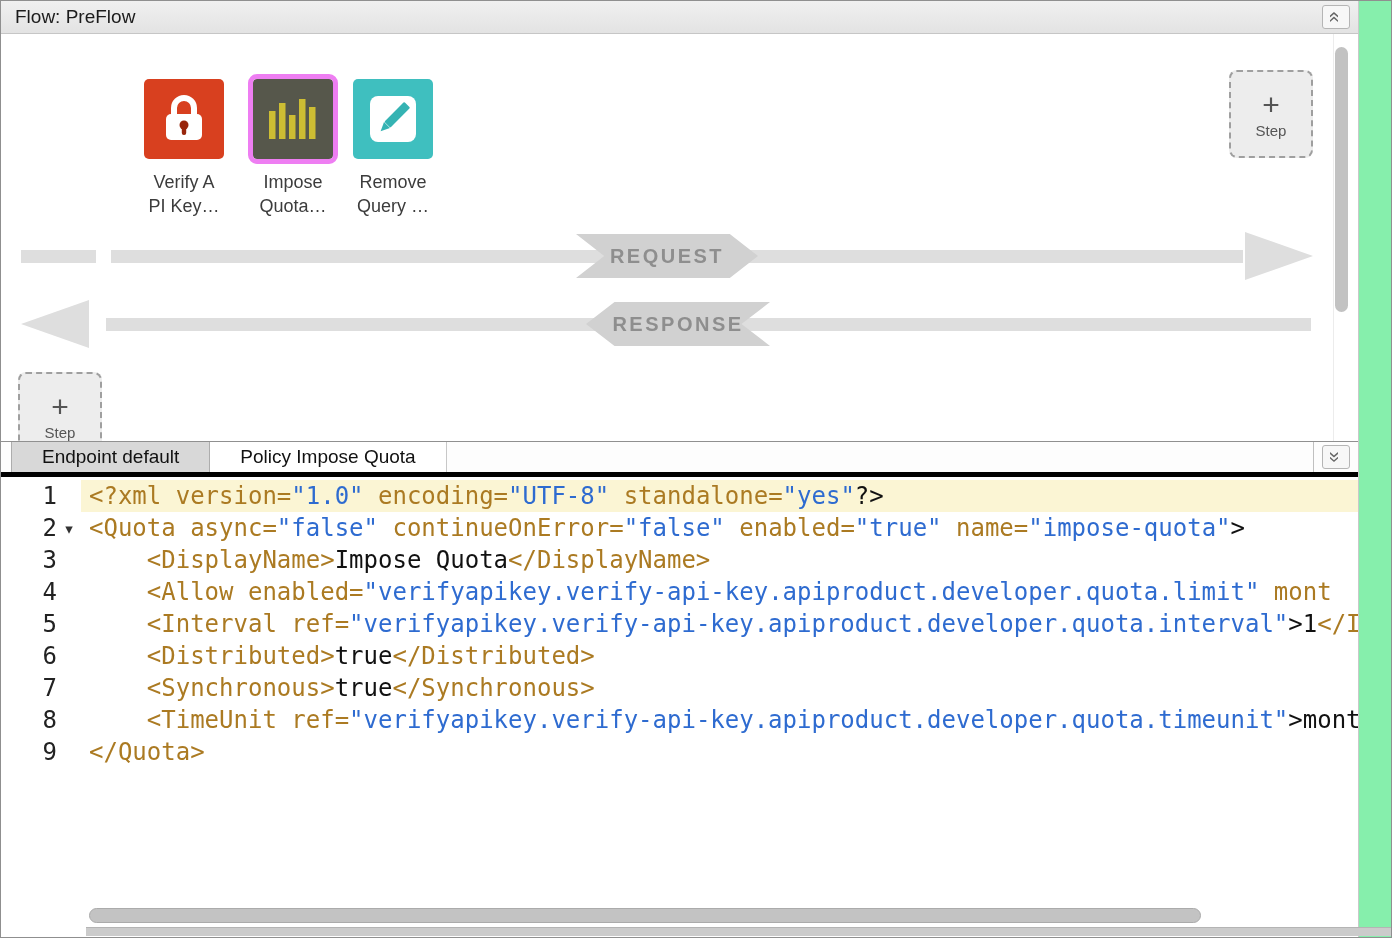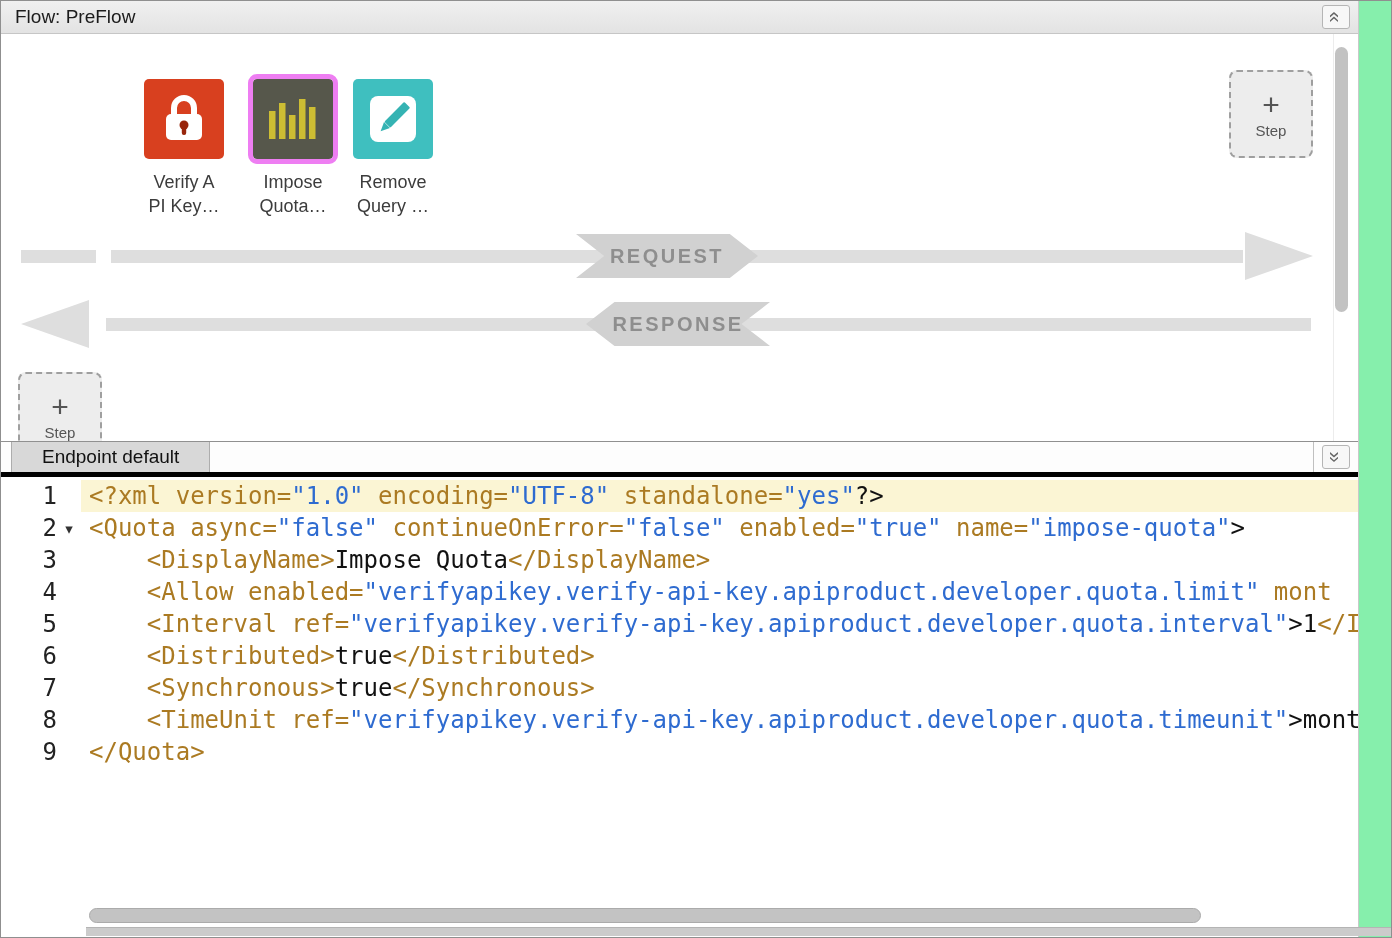--- a/index.html
+++ b/index.html
@@ -177,20 +177,21 @@
         <div class="vscroll-track">
           <div class="vscroll-thumb"></div>
         </div>
       </div>
     </section>
 
     <section class="editor-panel">
       <div class="tabbar">
         <div class="tab-strip" id="tab-strip">
             <div class="tab active">Endpoint default</div>
+            <div class="tab">Policy Impose Quota</div>
           </div>
         <div class="tab-tools">
           <button class="collapse-btn">
             <span class="chevrons">»</span>
           </button>
         </div>
       </div>
 
       <div class="code-area" id="code-area">
           <div class="cl">

